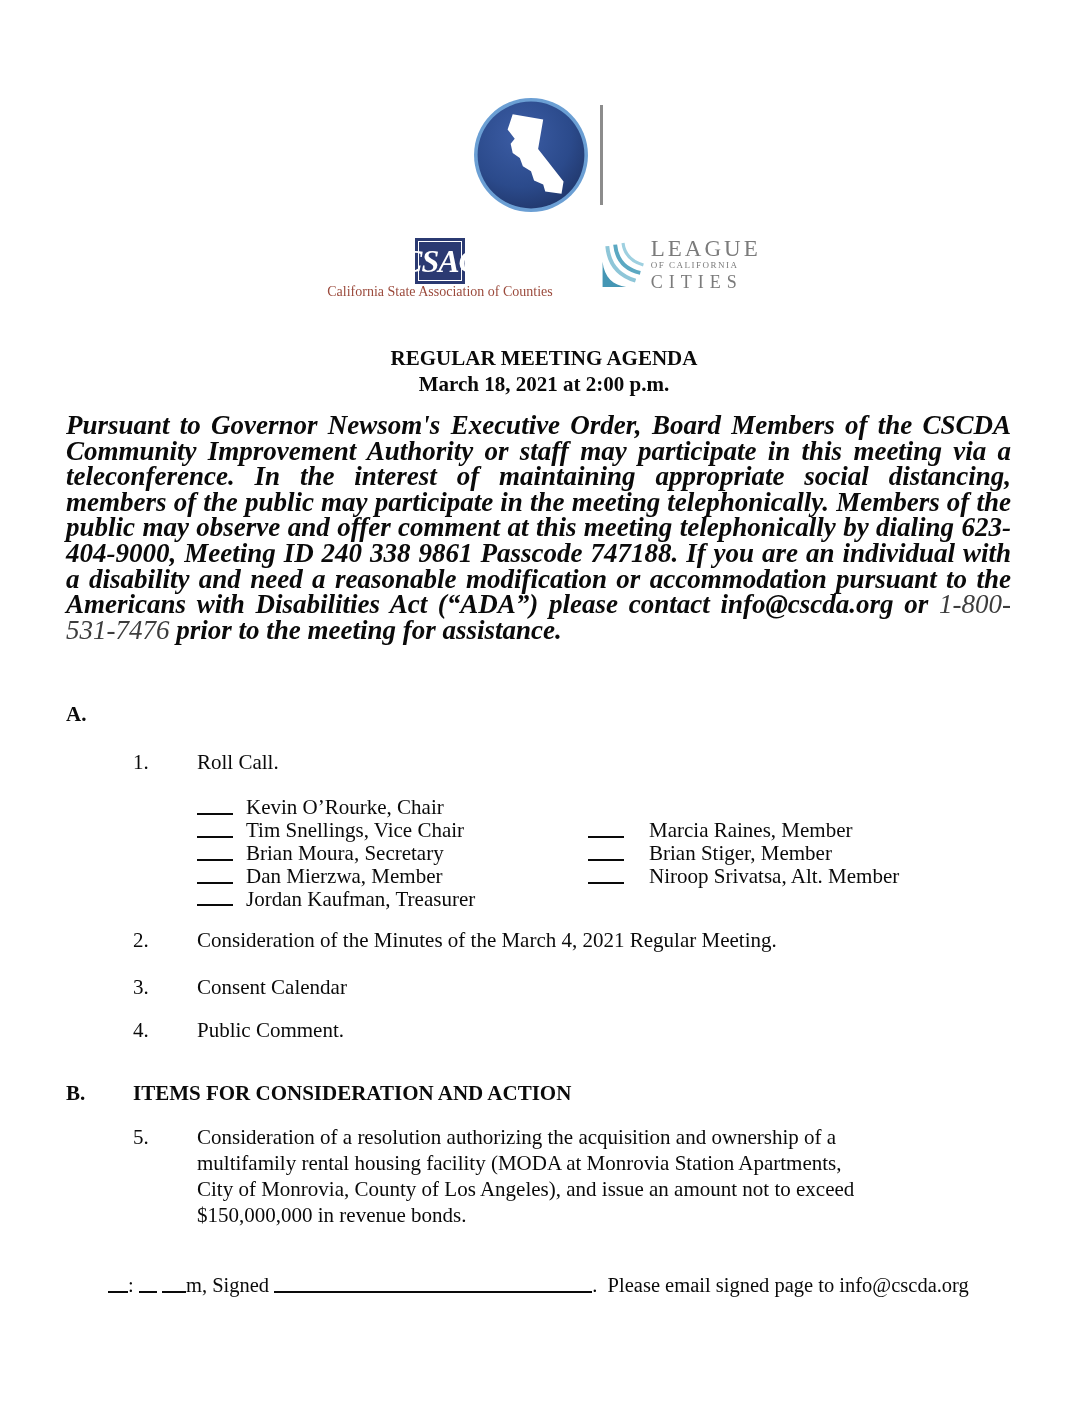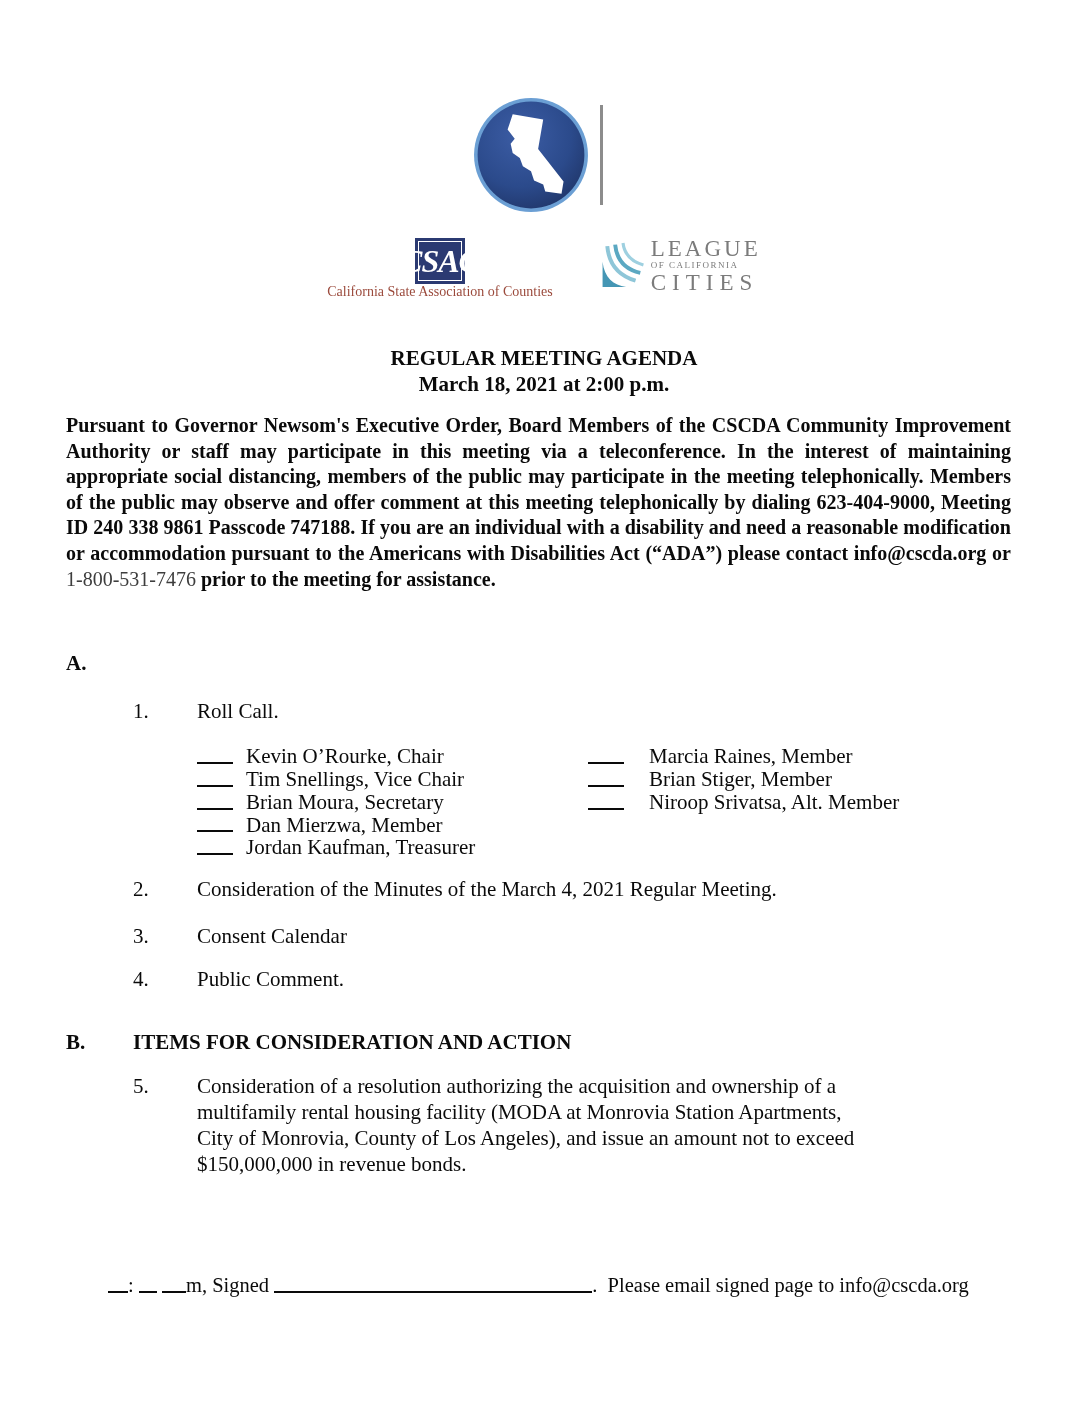--- a/index.html
+++ b/index.html
@@ -40,49 +40,49 @@
   .csac-acronym {
     color:#ffffff; font-family:"Liberation Serif", serif; font-style:italic;
     font-weight:700; font-size:32px; letter-spacing:-1px;
   }
   .csac-caption {font-family:"Liberation Serif", serif; font-size:14px; color:#9b4a3c; white-space:nowrap;}
   .league {display:flex; align-items:flex-start;}
   .league-swoosh {width:44px; height:54px; margin-right:6px;}
   .league-text {display:flex; flex-direction:column; align-items:flex-start; color:#7b7b7b;}
   .league-l1 {font-size:23px; line-height:22px; letter-spacing:3px;}
   .league-l2 {font-size:9px; line-height:11px; letter-spacing:1.5px;}
-  .league-l3 {font-size:23px; line-height:23px; letter-spacing:6px;}
+  .league-l3 {font-size:18px; line-height:23px; letter-spacing:6px;}
 
   
   .doc-title {margin-top:45px; text-align:center; font-weight:700; font-size:21px; line-height:26px;}
 
   
   .notice {
     margin:16px 11px 0 0; text-align:justify;
-    font-weight:700; font-size:20px; line-height:25.6px;
+    font-style:italic; font-weight:700; font-size:27px; line-height:25.6px;
   }
   .notice .phone {font-weight:400; color:#3d3d3d;}
 
   
   .section-heading {display:flex; font-weight:700; font-size:21px; line-height:26px;}
   .section-heading .letter {width:67px; flex:none;}
   .sec-a {margin-top:58px;}
   .sec-b {margin-top:37px;}
 
   .item {display:flex; margin-left:67px; font-size:21px; line-height:26px;}
   .item .num {width:64px; flex:none;}
   .item .txt {width:664px;}
   .item-1 {margin-top:22px;}
   .item-2 {margin-top:18px;}
   .item-3 {margin-top:21px;}
   .item-4 {margin-top:17px;}
   .item-5 {margin-top:18px;}
 
   
-  .roll-call {display:flex; margin-left:131px; margin-top:20px; font-size:21px;}
+  .roll-call {display:flex; margin-left:131px; margin-top:20px; font-size:21px;align-items:center;}
   .rc-col {display:flex; flex-direction:column;}
   .rc-col.left {width:391px; flex:none;}
   .rc-row {display:flex; align-items:baseline; height:22.8px;}
   .rc-blank {
     display:inline-block; width:36px; height:2px; background:#0a0a0a;
     margin-right:13px; align-self:flex-end; margin-bottom:3px; flex:none;
   }
   .rc-col.right .rc-blank {margin-right:25px;}
   .rc-name {white-space:nowrap;}
 

